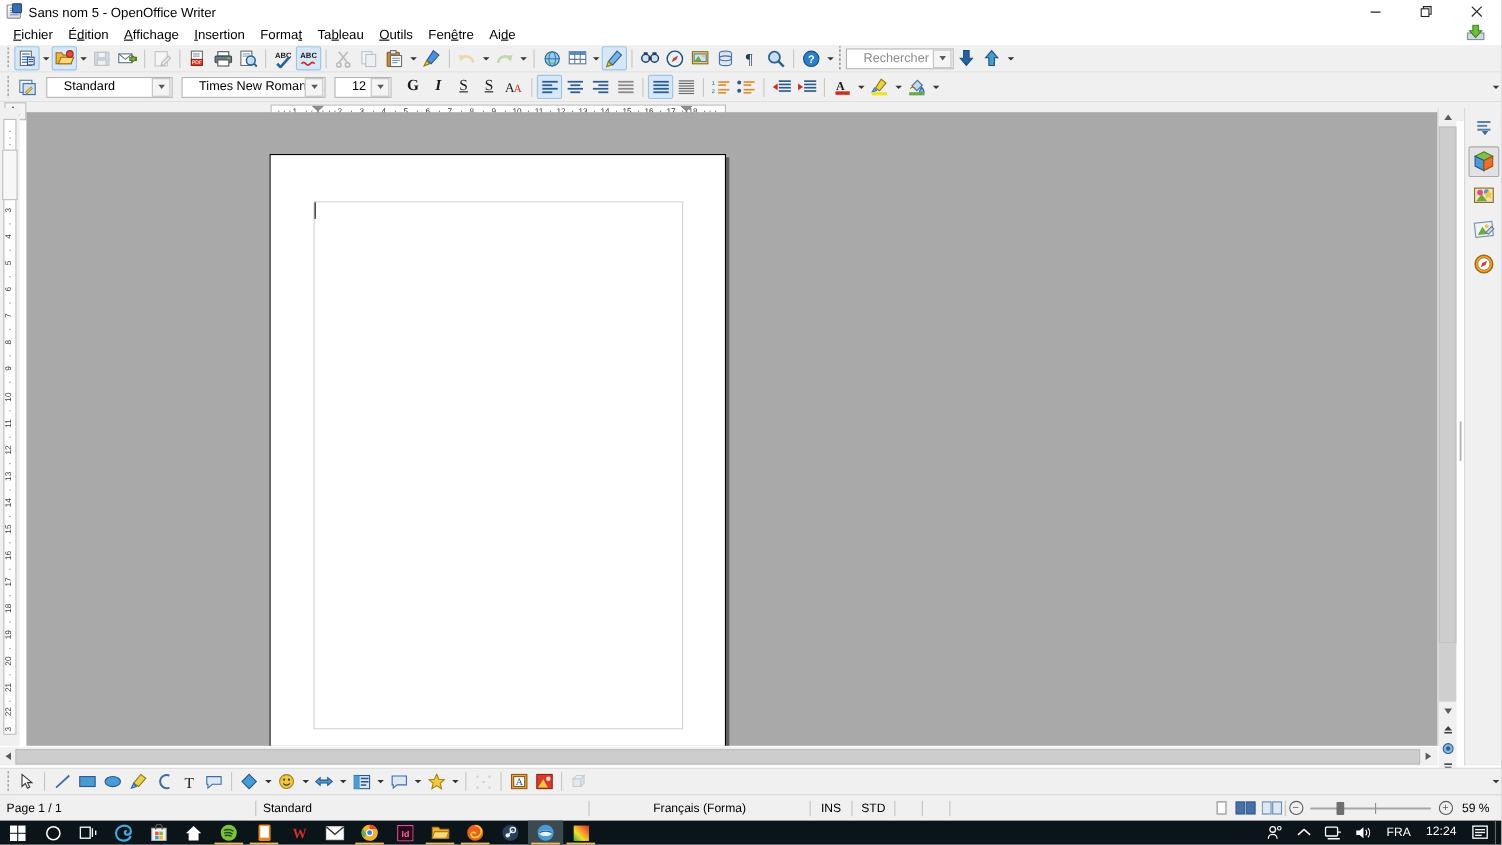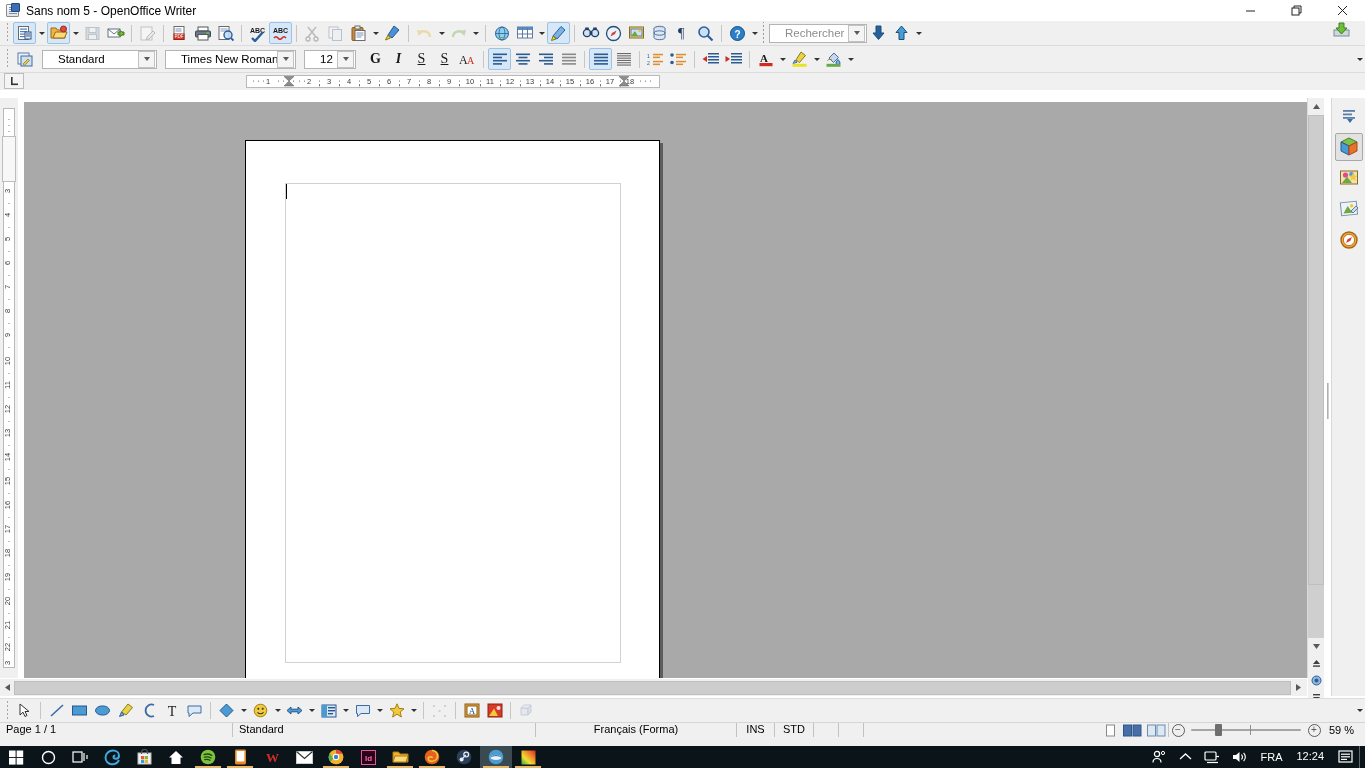--- a/index.html
+++ b/index.html
@@ -168,21 +168,21 @@
   .drawbar {
     position:absolute; left:0; bottom:46px; width:1365px; height:24px;
     background:#f0f0f0; border-top:1px solid #dcdcdc;
     display:flex; align-items:center; padding-left:2px;
   }
 
   
   .statusbar {
     position:absolute; left:0; bottom:22px; width:1365px; height:24px;
     background:#f0f0f0; border-top:1px solid #d6d6d6;
-    display:flex; align-items:flex-start; font-size:11px; color:#000;
+    display:flex; align-items:center; font-size:11px; color:#000;
   }
   .sb-sep{ width:1px;height:14px;background:#c3c3c3; }
   .sb-cell{ padding:0 6px; white-space:nowrap; }
   .zoomslider{ position:relative; width:118px; height:14px; display:flex; align-items:center; }
   .zs-line{ position:absolute;left:4px;right:4px;top:6px;height:2px;background:#a6a6a6;border-radius:1px;}
   .zs-mid{ position:absolute;left:63px;top:2px;width:1px;height:10px;background:#8f8f8f;}
   .zs-thumb{ position:absolute;left:28px;top:1px;width:7px;height:12px;background:#6e6e6e;border-radius:1px;}
   .zmark{ width:13px;height:13px;border:1.4px solid #5c5c5c;border-radius:50%;
           display:flex;align-items:center;justify-content:center;font-size:10px;color:#5c5c5c;line-height:1;}
 
@@ -231,20 +231,31 @@
       </div>
     </div>
     <div class="dl-badge">
       <svg width="17" height="15" viewBox="0 0 17 15">
         <rect x="1" y="8" width="15" height="6" fill="#cfd8de" stroke="#7d8d99" stroke-width="1"></rect>
         <polygon points="6,1 11,1 11,6 14,6 8.5,12 3,6 6,6" fill="#6cbf3b" stroke="#3f7d22" stroke-width="1"></polygon>
       </svg>
     </div>
   </div>
 
+  <div class="menubar">
+    <div class="menuitem"><u>F</u>ichier</div>
+    <div class="menuitem">É<u>d</u>ition</div>
+    <div class="menuitem"><u>A</u>ffichage</div>
+    <div class="menuitem"><u>I</u>nsertion</div>
+    <div class="menuitem">Forma<u>t</u></div>
+    <div class="menuitem">Ta<u>b</u>leau</div>
+    <div class="menuitem"><u>O</u>utils</div>
+    <div class="menuitem">Fen<u>ê</u>tre</div>
+    <div class="menuitem">Ai<u>d</u>e</div>
+  </div>
 
   <div class="toolbar">
     <div class="grip"></div>
 
     <div class="tbtn active">
       <svg width="17" height="17" viewBox="0 0 17 17">
         <rect x="2.5" y="1.5" width="10" height="13" fill="#fff" stroke="#6b6b6b"></rect>
         <rect x="4" y="3.5" width="7" height="1.2" fill="#4f7fbf"></rect>
           <rect x="4" y="6" width="7" height="1.2" fill="#4f7fbf"></rect>
         <rect x="4" y="8.5" width="7" height="1.2" fill="#4f7fbf"></rect>

